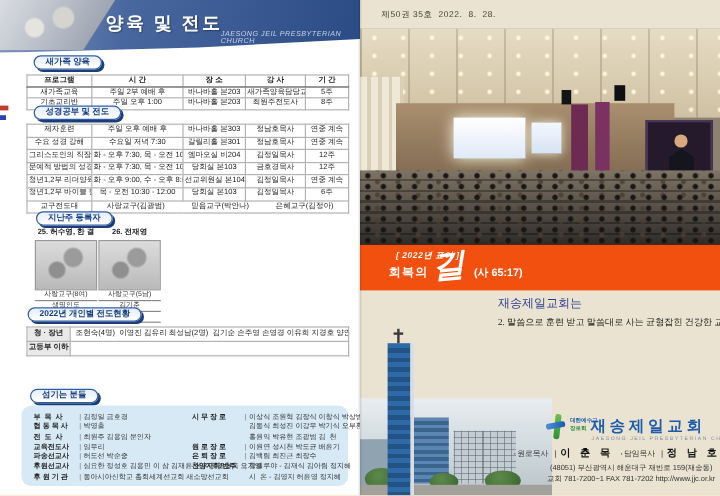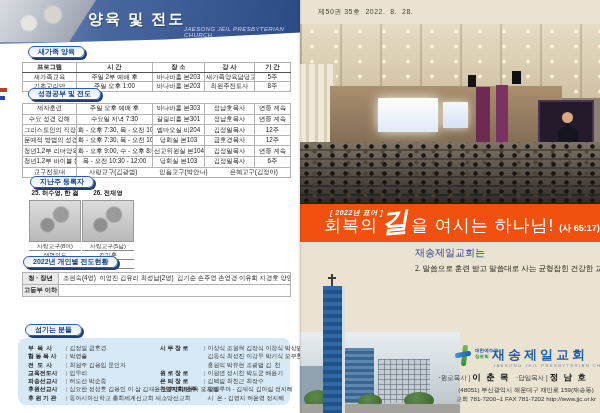--- a/index.html
+++ b/index.html
@@ -108,21 +108,21 @@
     background-image:
       radial-gradient(circle,rgba(22,19,16,.95) 1.8px,rgba(22,19,16,0) 2.7px),
       radial-gradient(circle,rgba(74,62,50,.85) 1.6px,rgba(74,62,50,0) 2.5px),
       repeating-linear-gradient(180deg,rgba(0,0,0,0) 0 7px,rgba(0,0,0,.30) 7px 9px),
       linear-gradient(#7e7466,#45403a 70%,#2d2a26);
     background-size:13px 9px,17px 11px,auto,auto;background-position:0 0,6px 4px,0 0,0 0;}
 
   .banner{position:absolute;left:0;top:204px;width:300px;height:38px;background:#f1500e;color:#fff;}
   .banner-tag{position:absolute;left:30px;top:4px;font-size:7px;font-weight:bold;font-style:italic;letter-spacing:.5px;}
   .slogan{position:absolute;left:24px;top:8px;width:270px;display:flex;align-items:baseline;white-space:nowrap;}
-  .sl-pre,.sl-post{font-size:17px;font-weight:normal;letter-spacing:1px;}
+  .sl-pre,.sl-post{font-size:10px;font-weight:bold;letter-spacing:1px;}
   .sl-cal{font-family:"DejaVu Serif",serif;font-style:italic;font-size:27px;line-height:20px;
     margin:0 3px;transform:rotate(-5deg);font-weight:bold;}
   .sl-verse{font-size:9px;font-weight:bold;margin-left:5px;}
 
   .intro{position:absolute;left:115px;top:246px;width:180px;font-family:"Liberation Serif",serif;}
   .intro-title{font-size:10px;font-weight:normal;color:#2b3f8e;margin-bottom:3px;}
   .intro-line{font-size:7.6px;line-height:12.5px;color:#24211c;white-space:nowrap;}
 
   .collage{position:absolute;left:0;top:332px;width:160px;height:81px;overflow:hidden;
     background:linear-gradient(#e8edf0,#ccd6da 60%,#b9c2c6);}
@@ -149,21 +149,21 @@
   .cl-blue{position:absolute;left:0;top:7px;width:16px;height:5px;border-radius:2px;
     background:linear-gradient(90deg,#4a90d9,#1d5bab);transform:rotate(-10deg);}
   .denom{position:absolute;left:175px;top:348px;font-size:4.6px;line-height:5.6px;font-weight:bold;}
   .denom .d1{color:#1d5bab;}
   .denom .d2{color:#2e8f3f;}
   .church-name{position:absolute;left:192px;top:346px;font-size:13px;font-weight:bold;
     color:#1d5bab;letter-spacing:3px;white-space:nowrap;}
   .church-eng{position:absolute;left:193px;top:363px;font-size:4.3px;letter-spacing:1.3px;
     color:#7f8aa0;white-space:nowrap;}
   .pastors{position:absolute;left:152px;top:372px;width:128px;font-size:6.5px;color:#333;
-    display:flex;align-items:baseline;justify-content:center;white-space:nowrap;}
+    display:flex;align-items:baseline;justify-content:center;white-space:nowrap;font-family:Liberation Mono, monospace;}
   .pastor-name{font-size:8.5px;font-weight:bold;color:#111;letter-spacing:1.5px;margin:0 6px 0 2px;}
   .address{position:absolute;left:152px;top:386px;width:148px;text-align:center;font-size:6.2px;color:#333;white-space:nowrap;}
   .contact{position:absolute;left:152px;top:395px;width:148px;text-align:center;font-size:6.2px;color:#333;white-space:nowrap;}
 
   .fold{position:absolute;left:298px;top:0;width:4px;height:413px;
     background:linear-gradient(90deg,rgba(0,0,0,0),rgba(0,0,0,.12),rgba(0,0,0,0));}
 </style>
 </head>
 <body>
 
@@ -424,21 +424,20 @@
         <div class="ph-suit"></div>
       </div>
       <div class="ph-crowd"></div>
     </div>
 
     <div class="banner">
       <div class="banner-tag">[ 2022년 표어 ]</div>
       <div class="slogan">
         <span class="sl-pre">회복의</span>
         <span class="sl-cal">길</span>
-        <span class="sl-post">을 여시는 하나님!</span>
         <span class="sl-verse">(사 65:17)</span>
       </div>
     </div>
 
     <div class="intro">
       <div class="intro-title">재송제일교회는</div>
       <div class="intro-line">2. 말씀으로 훈련 받고 말씀대로 사는 균형잡힌 건강한 교회</div>
     </div>
 
     <div class="collage">

